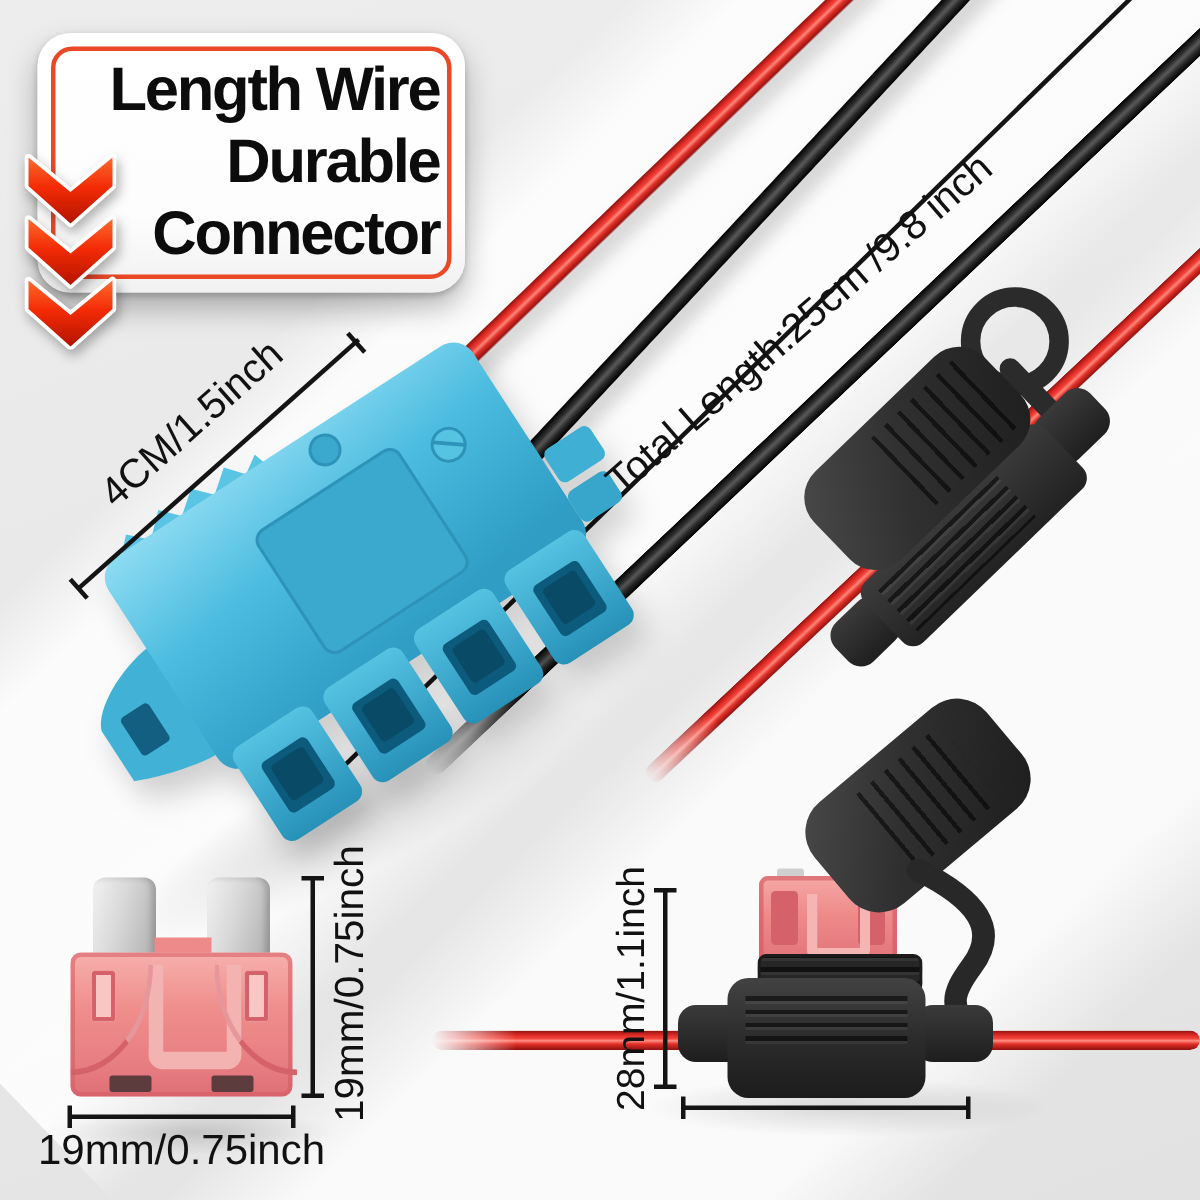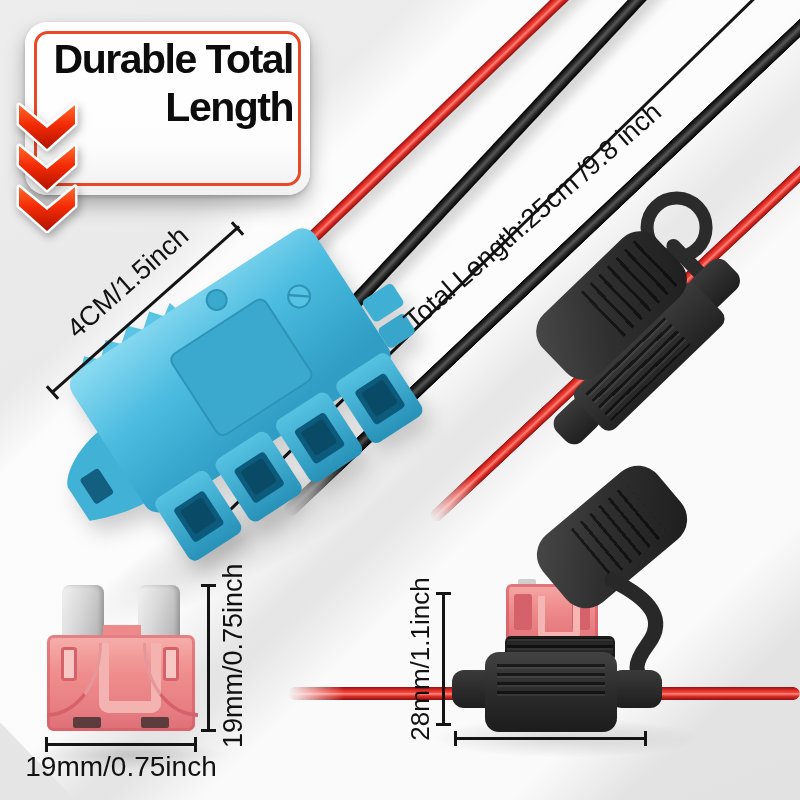--- a/index.html
+++ b/index.html
@@ -179,22 +179,23 @@
   <div class="tick" style="left:436px;top:723px;width:15px;height:3px;"></div>
   <div class="mtext v-text" style="left:335px;top:644px;width:170px;height:30px;font-size:26px;">28mm/1.1inch</div>
 
   <div class="mline" style="left:455px;top:737px;width:191px;height:2.5px;"></div>
   <div class="tick" style="left:454px;top:731px;width:3px;height:15px;"></div>
   <div class="tick" style="left:644px;top:731px;width:3px;height:15px;"></div>
 
   <div class="abs plate">
     <div class="plate-inner"></div>
     <div class="plate-text">
-      <div>Durable Total</div>
-      <div>Length</div>
+      <div>Length Wire</div>
+      <div>Durable</div>
+      <div>Connector</div>
     </div>
   </div>
   <svg class="abs chevrons" width="70" height="132" viewBox="0 0 70 132" style="filter:drop-shadow(2px 4px 4px rgba(0,0,0,.3));">
     <defs>
       <linearGradient id="gch" x1="0" y1="0" x2="0" y2="1">
         <stop offset="0" stop-color="#ff6a2c"></stop>
           <stop offset="0.45" stop-color="#f32b05"></stop>
           <stop offset="1" stop-color="#b31300"></stop>
       </linearGradient>
     </defs>

